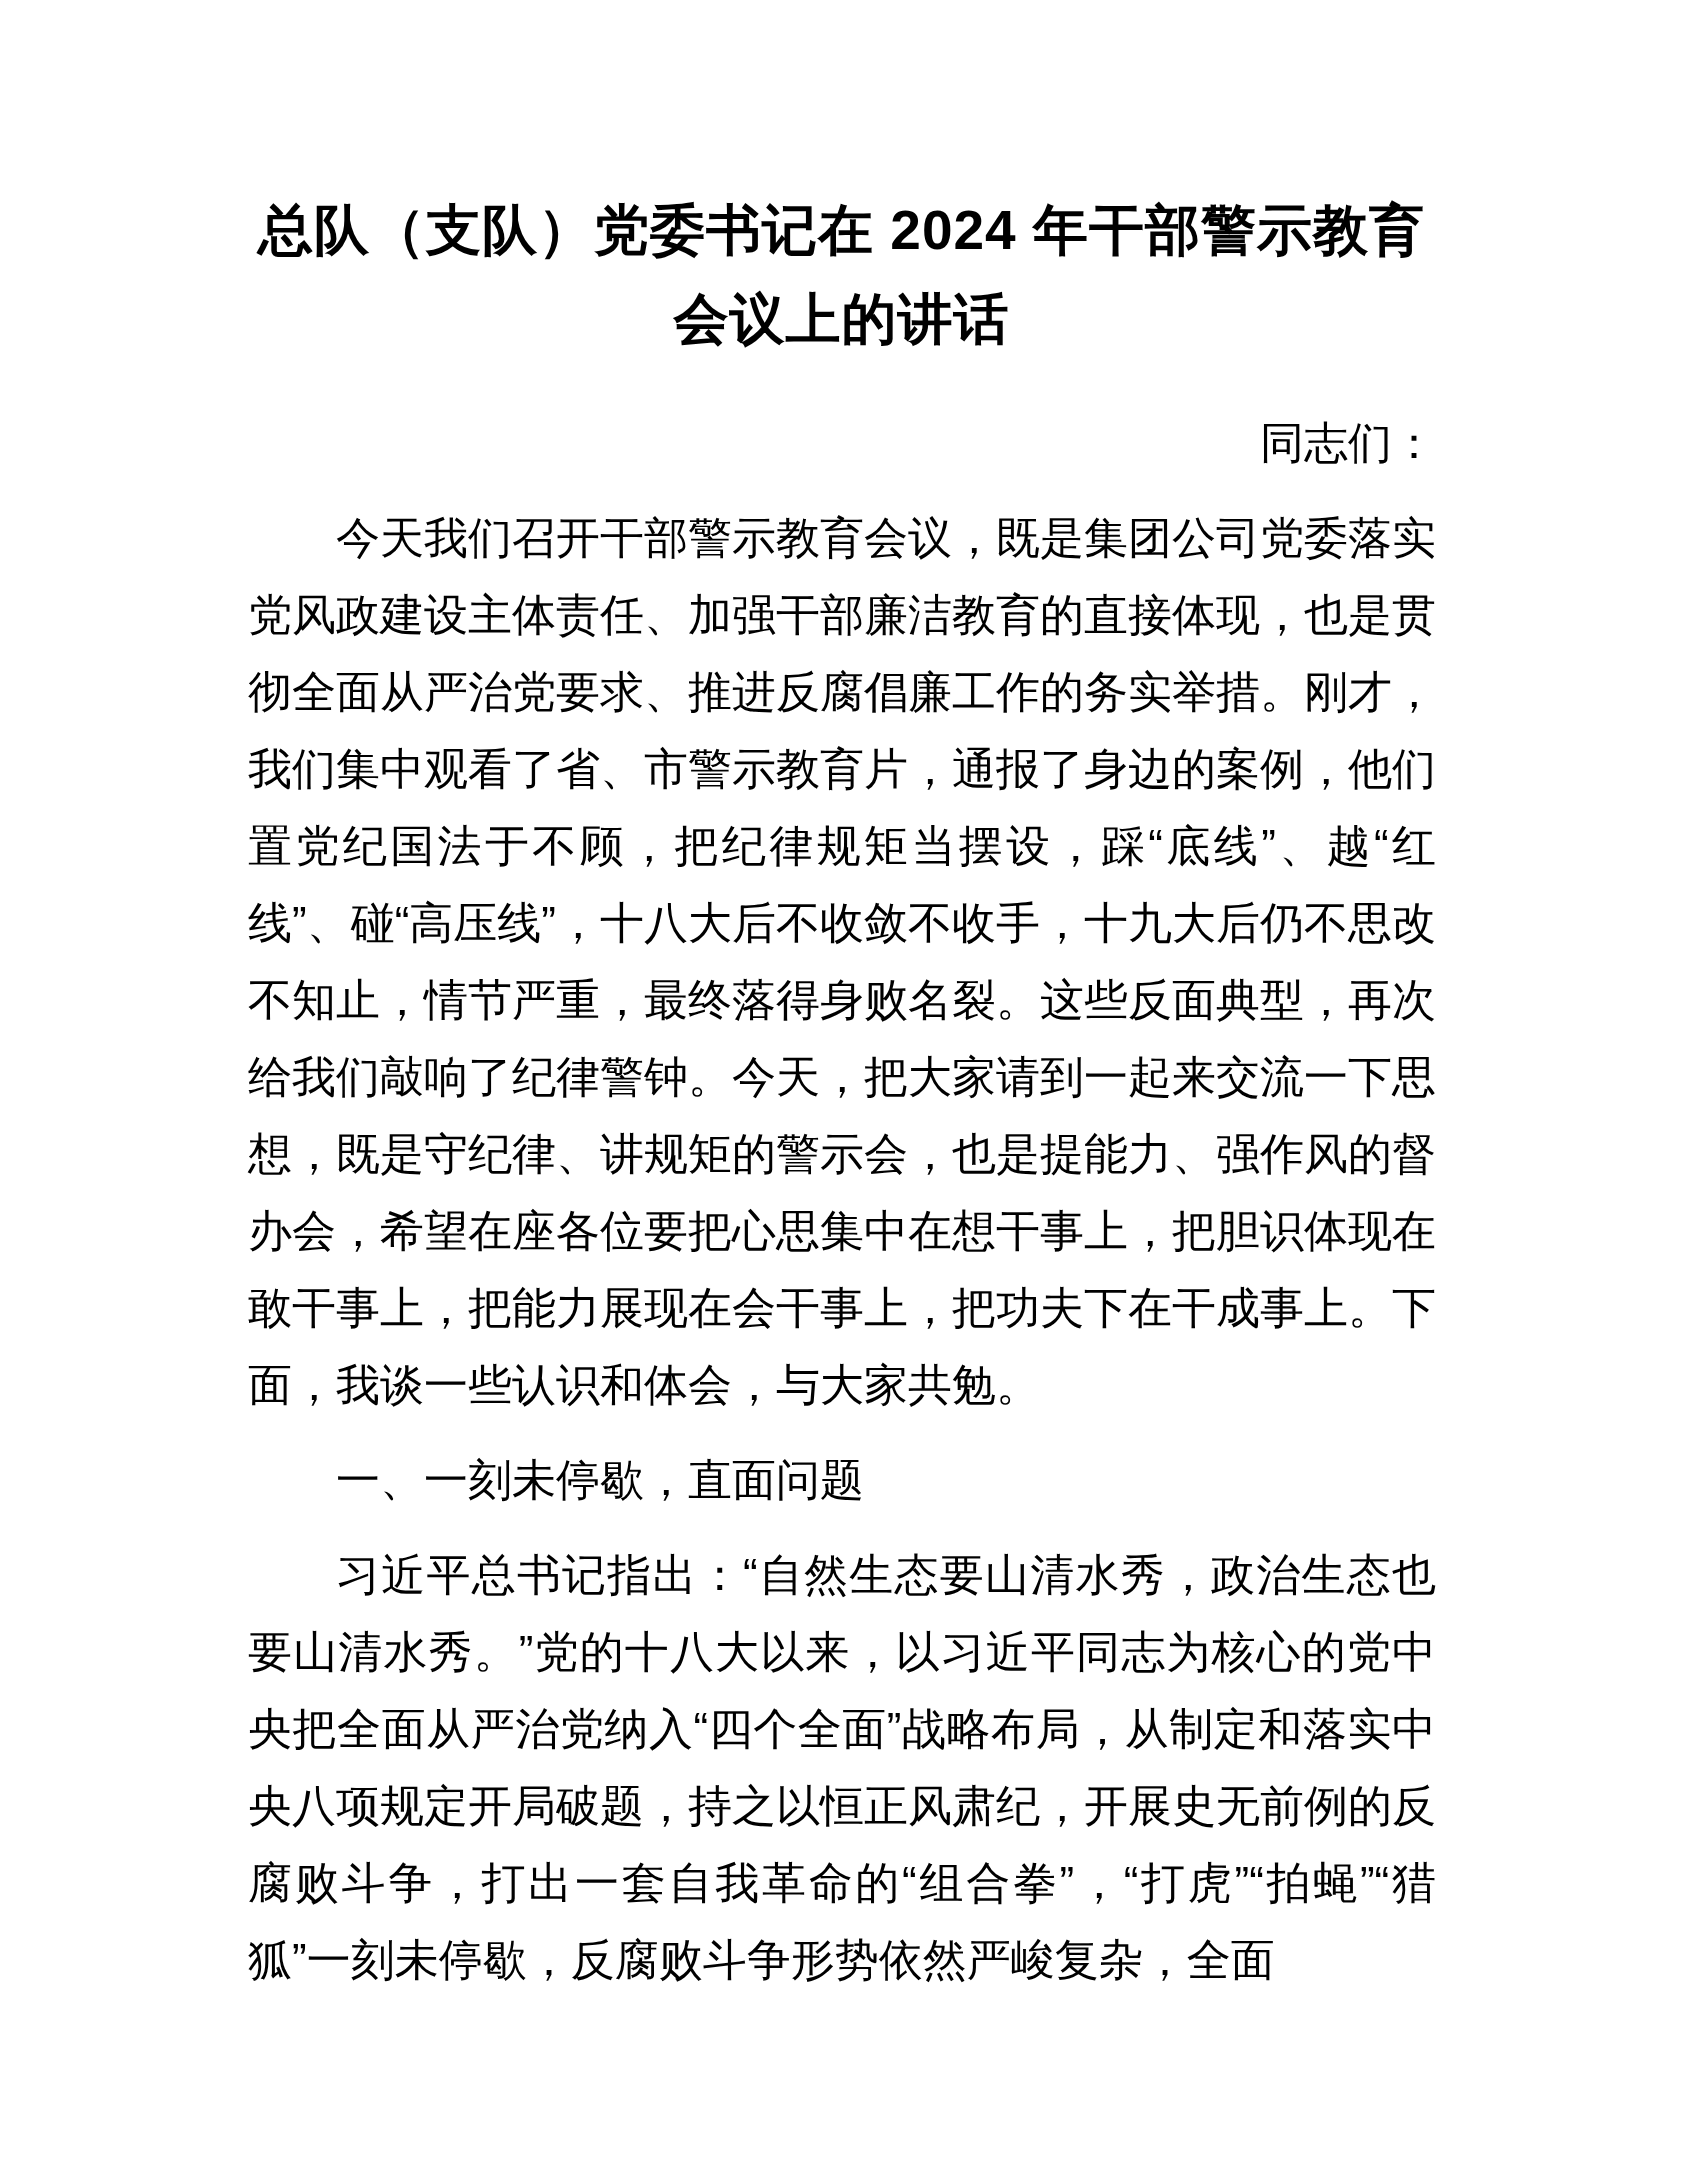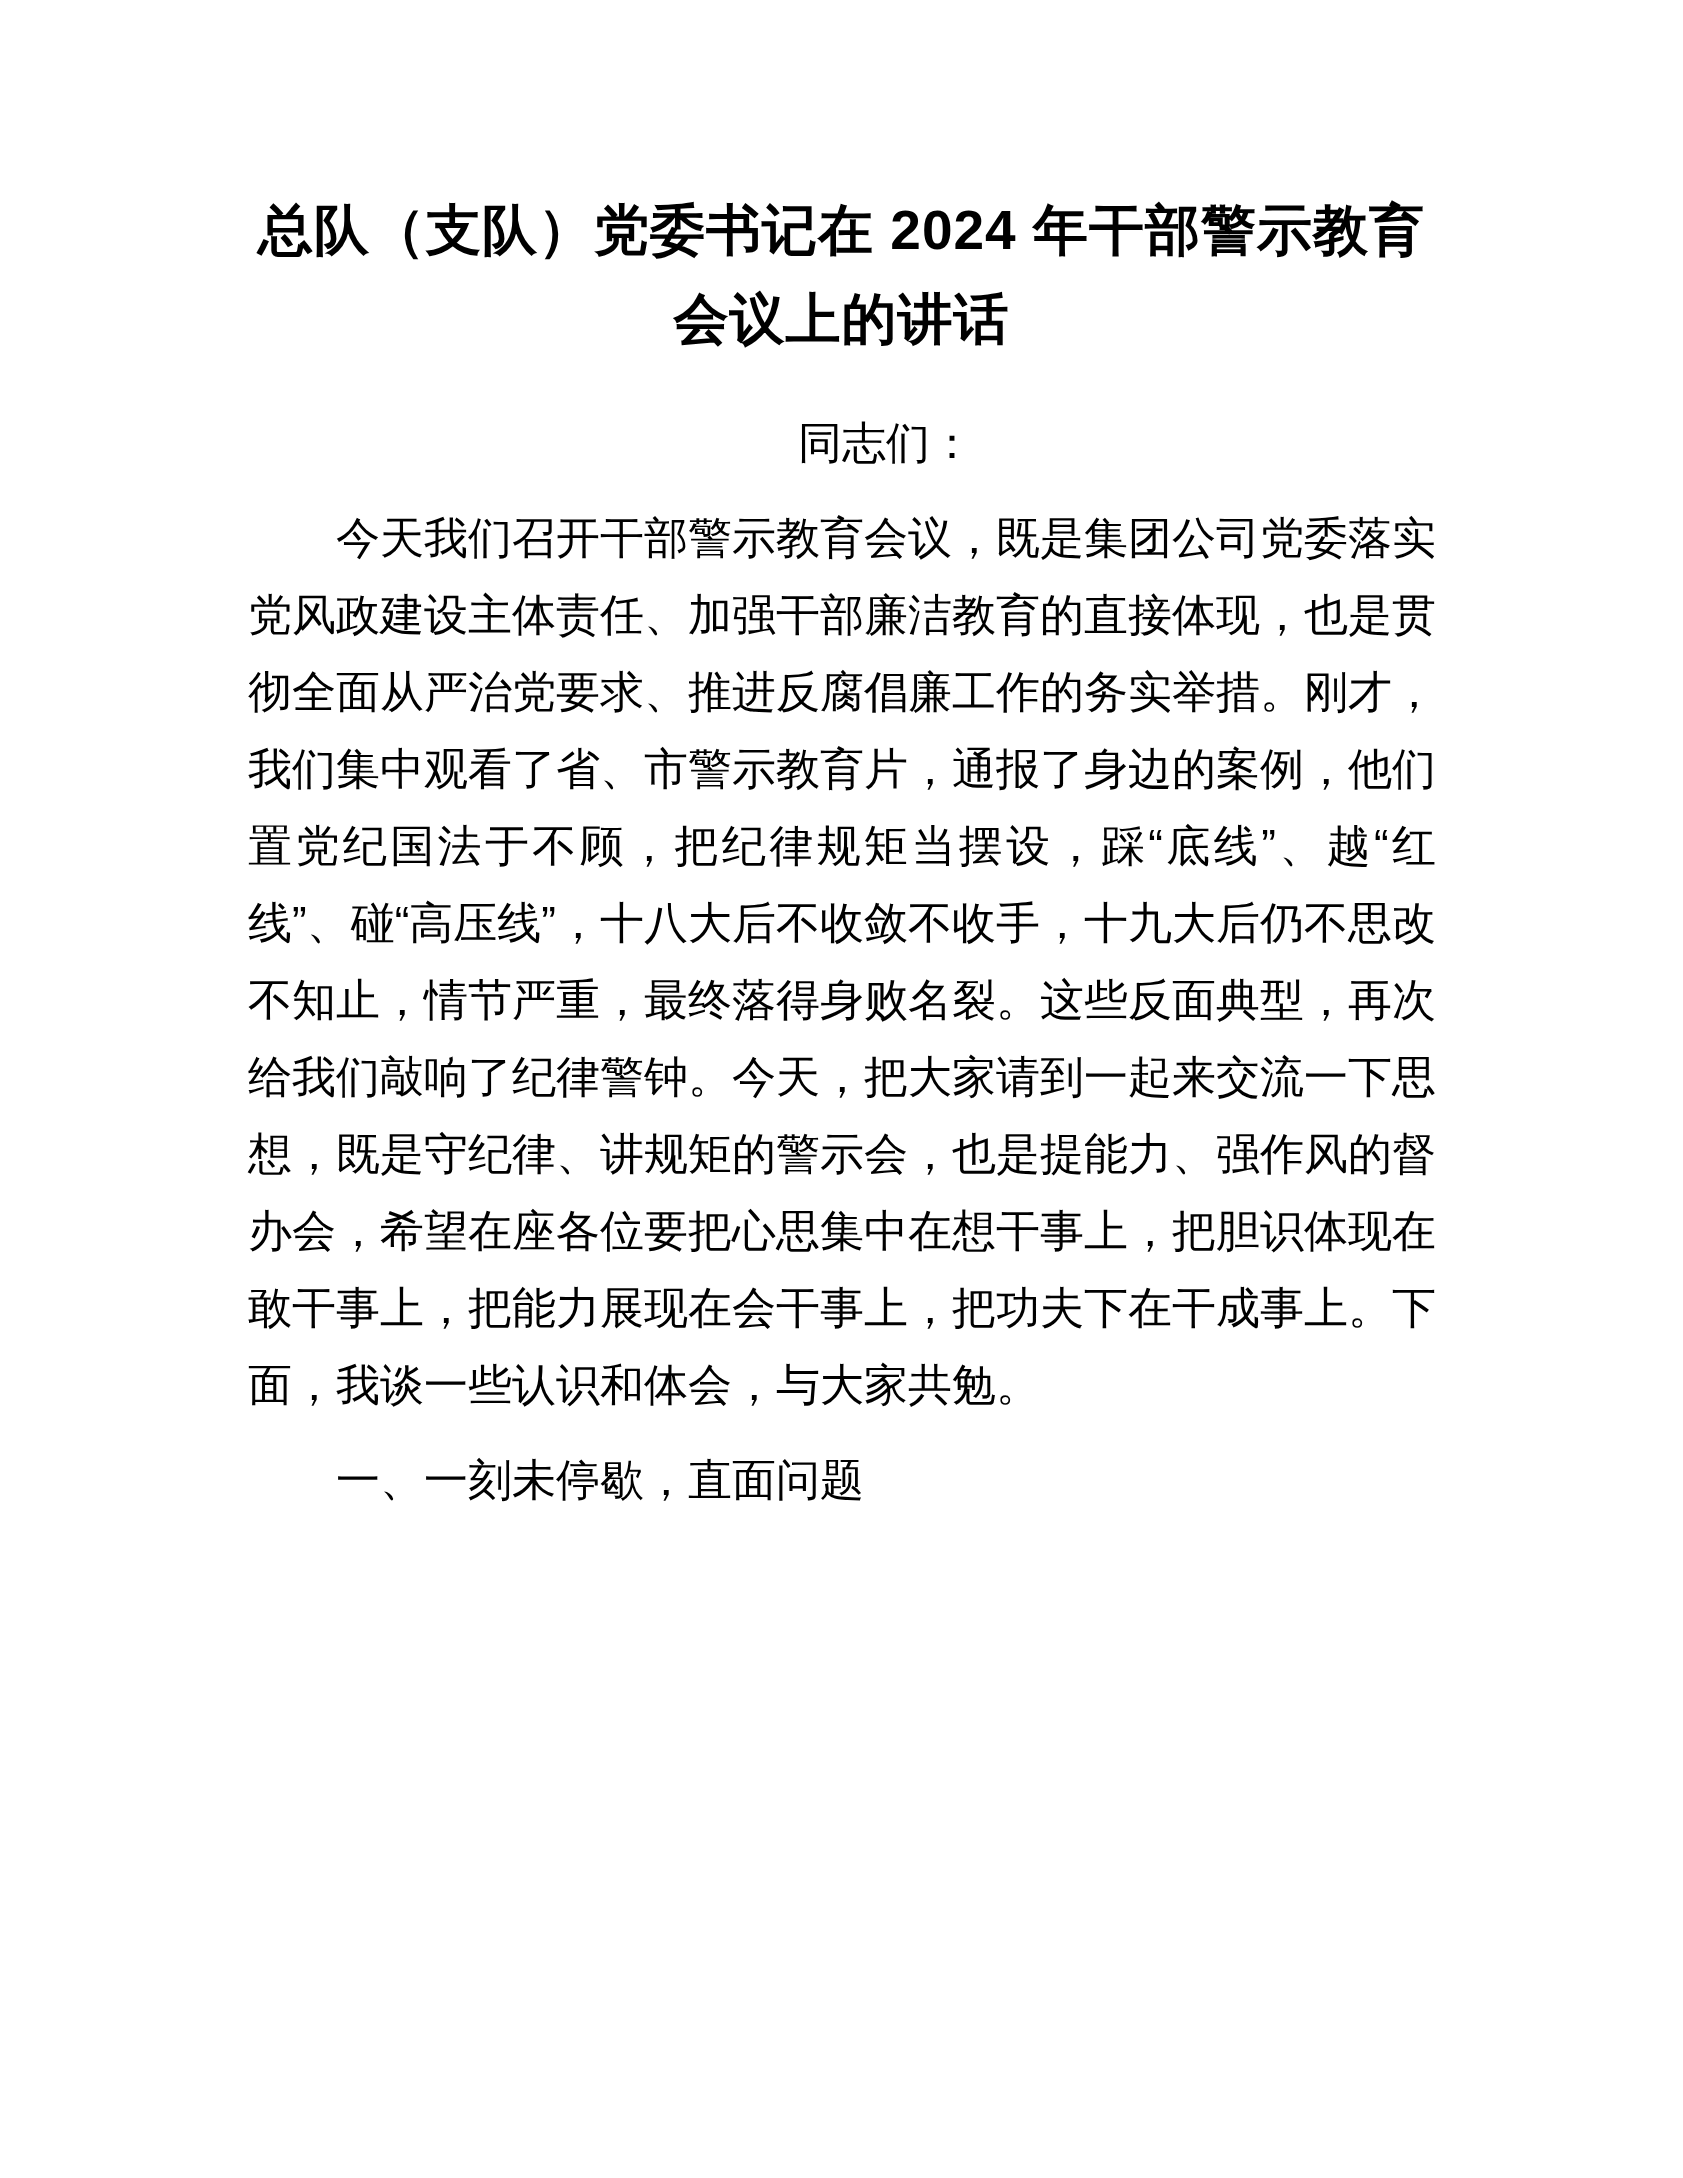--- a/index.html
+++ b/index.html
@@ -39,27 +39,28 @@
     margin: 0 0 18px 0;
     text-indent: 2em;
     text-align: justify;
     text-justify: inter-character;
     word-break: break-all;
   }
   .para.heading {
     font-weight: 400;
   }
   .para.salutation {
-    text-align: center;
+    text-align: right;
   }
 </style>
 </head>
 <body>
 
 <div class="page">
   <h1 class="doc-title">总队（支队）党委书记在 2024 年干部警示教育会议上的讲话</h1>
   <div class="doc-body" id="doc-body">
       <p class="para salutation">同志们：</p>
       <p class="para normal">今天我们召开干部警示教育会议，既是集团公司党委落实党风政建设主体责任、加强干部廉洁教育的直接体现，也是贯彻全面从严治党要求、推进反腐倡廉工作的务实举措。刚才，我们集中观看了省、市警示教育片，通报了身边的案例，他们置党纪国法于不顾，把纪律规矩当摆设，踩“底线”、越“红线”、碰“高压线”，十八大后不收敛不收手，十九大后仍不思改不知止，情节严重，最终落得身败名裂。这些反面典型，再次给我们敲响了纪律警钟。今天，把大家请到一起来交流一下思想，既是守纪律、讲规矩的警示会，也是提能力、强作风的督办会，希望在座各位要把心思集中在想干事上，把胆识体现在敢干事上，把能力展现在会干事上，把功夫下在干成事上。下面，我谈一些认识和体会，与大家共勉。</p>
       <p class="para heading">一、一刻未停歇，直面问题</p>
+      <p class="para normal">习近平总书记指出：“自然生态要山清水秀，政治生态也要山清水秀。”党的十八大以来，以习近平同志为核心的党中央把全面从严治党纳入“四个全面”战略布局，从制定和落实中央八项规定开局破题，持之以恒正风肃纪，开展史无前例的反腐败斗争，打出一套自我革命的“组合拳”，“打虎”“拍蝇”“猎狐”一刻未停歇，反腐败斗争形势依然严峻复杂，全面</p>
     </div>
 </div>
 
 
 </body></html>

